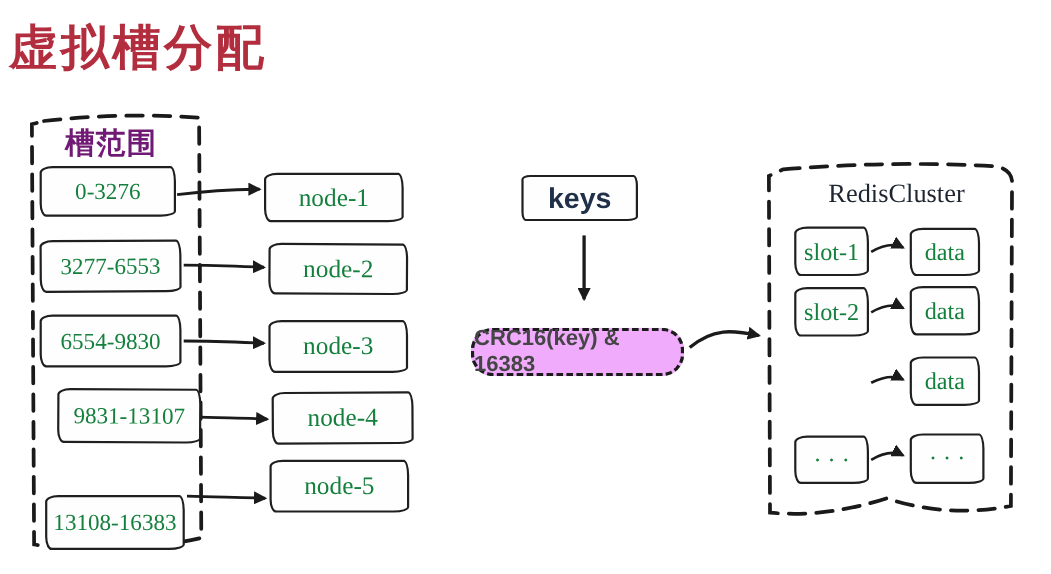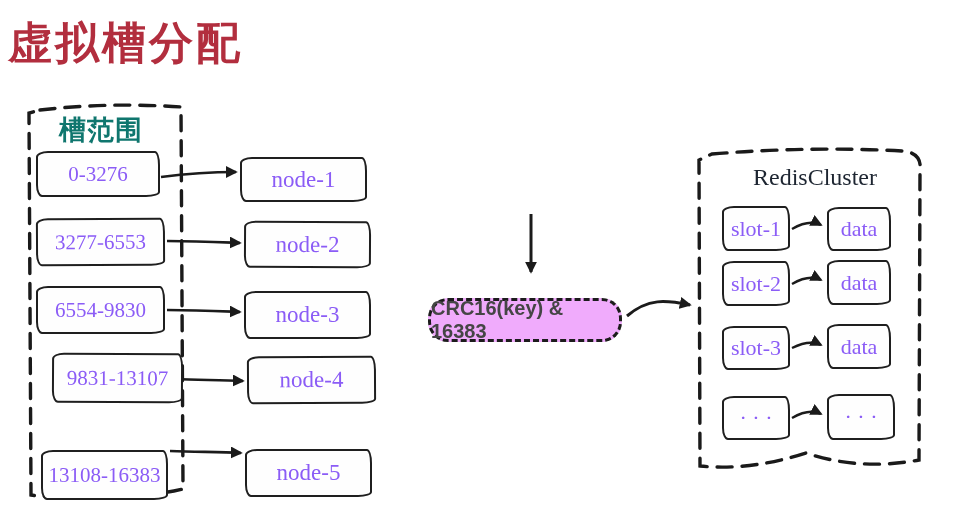--- a/index.html
+++ b/index.html
@@ -17,28 +17,28 @@
     font-weight:800;font-size:44px;letter-spacing:3px;
     color:#b22e3e;margin:4px;
   }
   svg.overlay{position:absolute;top:0;left:0;width:955px;height:522px;}
   .sketch{
     position:absolute;box-sizing:border-box;
     background:#fefefe;
     border:2.6px solid #1f1f1f;
     border-radius:12px 5px 14px 6px / 6px 14px 5px 12px;
     display:flex;align-items:center;justify-content:center;
-    color:#8b5cf6;
+    color:#15803d;
   }
   .range-box{font-size:21px;}
   .node-box{font-size:23px;}
   .slot-box,.data-box{font-size:22px;}
   .panel-label{
     position:absolute;display:flex;align-items:center;justify-content:center;
-    color:#0f766e;
+    color:#701a75;
   }
   #slot-range-label{
     left:40px;top:111px;width:122px;height:38px;
     font-family:"Liberation Sans", sans-serif;
     font-weight:700;font-size:27px;letter-spacing:1px;
   }
   #cluster-label{
     left:725px;top:162px;width:180px;height:30px;
     font-size:24px;color:#1d2531;
   }
@@ -61,21 +61,21 @@
   
   #range-0{left:36px;top:151px;width:124px;height:46px;}
   #range-1{left:36px;top:218px;width:129px;height:48px;transform:rotate(-0.3deg);}
   #range-2{left:36px;top:286px;width:129px;height:48px;}
   #range-3{left:52px;top:353px;width:131px;height:50px;transform:rotate(0.3deg);}
   #range-4{left:41px;top:450px;width:127px;height:50px;}
   #node-0{left:240px;top:157px;width:127px;height:45px;}
   #node-1{left:244px;top:221px;width:127px;height:47px;transform:rotate(0.3deg);}
   #node-2{left:244px;top:291px;width:127px;height:48px;}
   #node-3{left:247px;top:356px;width:129px;height:48px;transform:rotate(-0.3deg);}
-  #node-4{left:245px;top:449px;width:127px;height:48px;}
+  #node-4{left:245px;top:418px;width:127px;height:48px;}
   #slot-0{left:722px;top:206px;width:68px;height:45px;}
   #slot-1{left:722px;top:261px;width:68px;height:45px;}
   #slot-2{left:722px;top:326px;width:68px;height:44px;}
   #slot-3{left:722px;top:396px;width:68px;height:44px;}
   #data-0{left:827px;top:207px;width:64px;height:44px;}
   #data-1{left:827px;top:260px;width:64px;height:45px;}
   #data-2{left:827px;top:324px;width:64px;height:45px;}
   #data-3{left:827px;top:394px;width:68px;height:46px;}
 </style>
 </head>
@@ -119,28 +119,28 @@
   <div id="range-2" class="sketch range-box">6554-9830</div>
   <div id="range-3" class="sketch range-box">9831-13107</div>
   <div id="range-4" class="sketch range-box">13108-16383</div>
 
   <div id="node-0" class="sketch node-box">node-1</div>
   <div id="node-1" class="sketch node-box">node-2</div>
   <div id="node-2" class="sketch node-box">node-3</div>
   <div id="node-3" class="sketch node-box">node-4</div>
   <div id="node-4" class="sketch node-box">node-5</div>
 
+  <div id="keys-box" class="sketch">keys</div>
 
   <div id="crc-box">CRC16(key) &amp; 16383</div>
 
   <div id="cluster-label" class="panel-label">RedisCluster</div>
 
   <div id="slot-0" class="sketch slot-box">slot-1</div>
   <div id="slot-1" class="sketch slot-box">slot-2</div>
-  <div id="slot-2" class="sketch slot-box">slot-3</div>
   <div id="slot-3" class="sketch slot-box">· · ·</div>
 
   <div id="data-0" class="sketch data-box">data</div>
   <div id="data-1" class="sketch data-box">data</div>
   <div id="data-2" class="sketch data-box">data</div>
   <div id="data-3" class="sketch data-box">· · ·</div>
 
 </div>
 
 </body></html>

